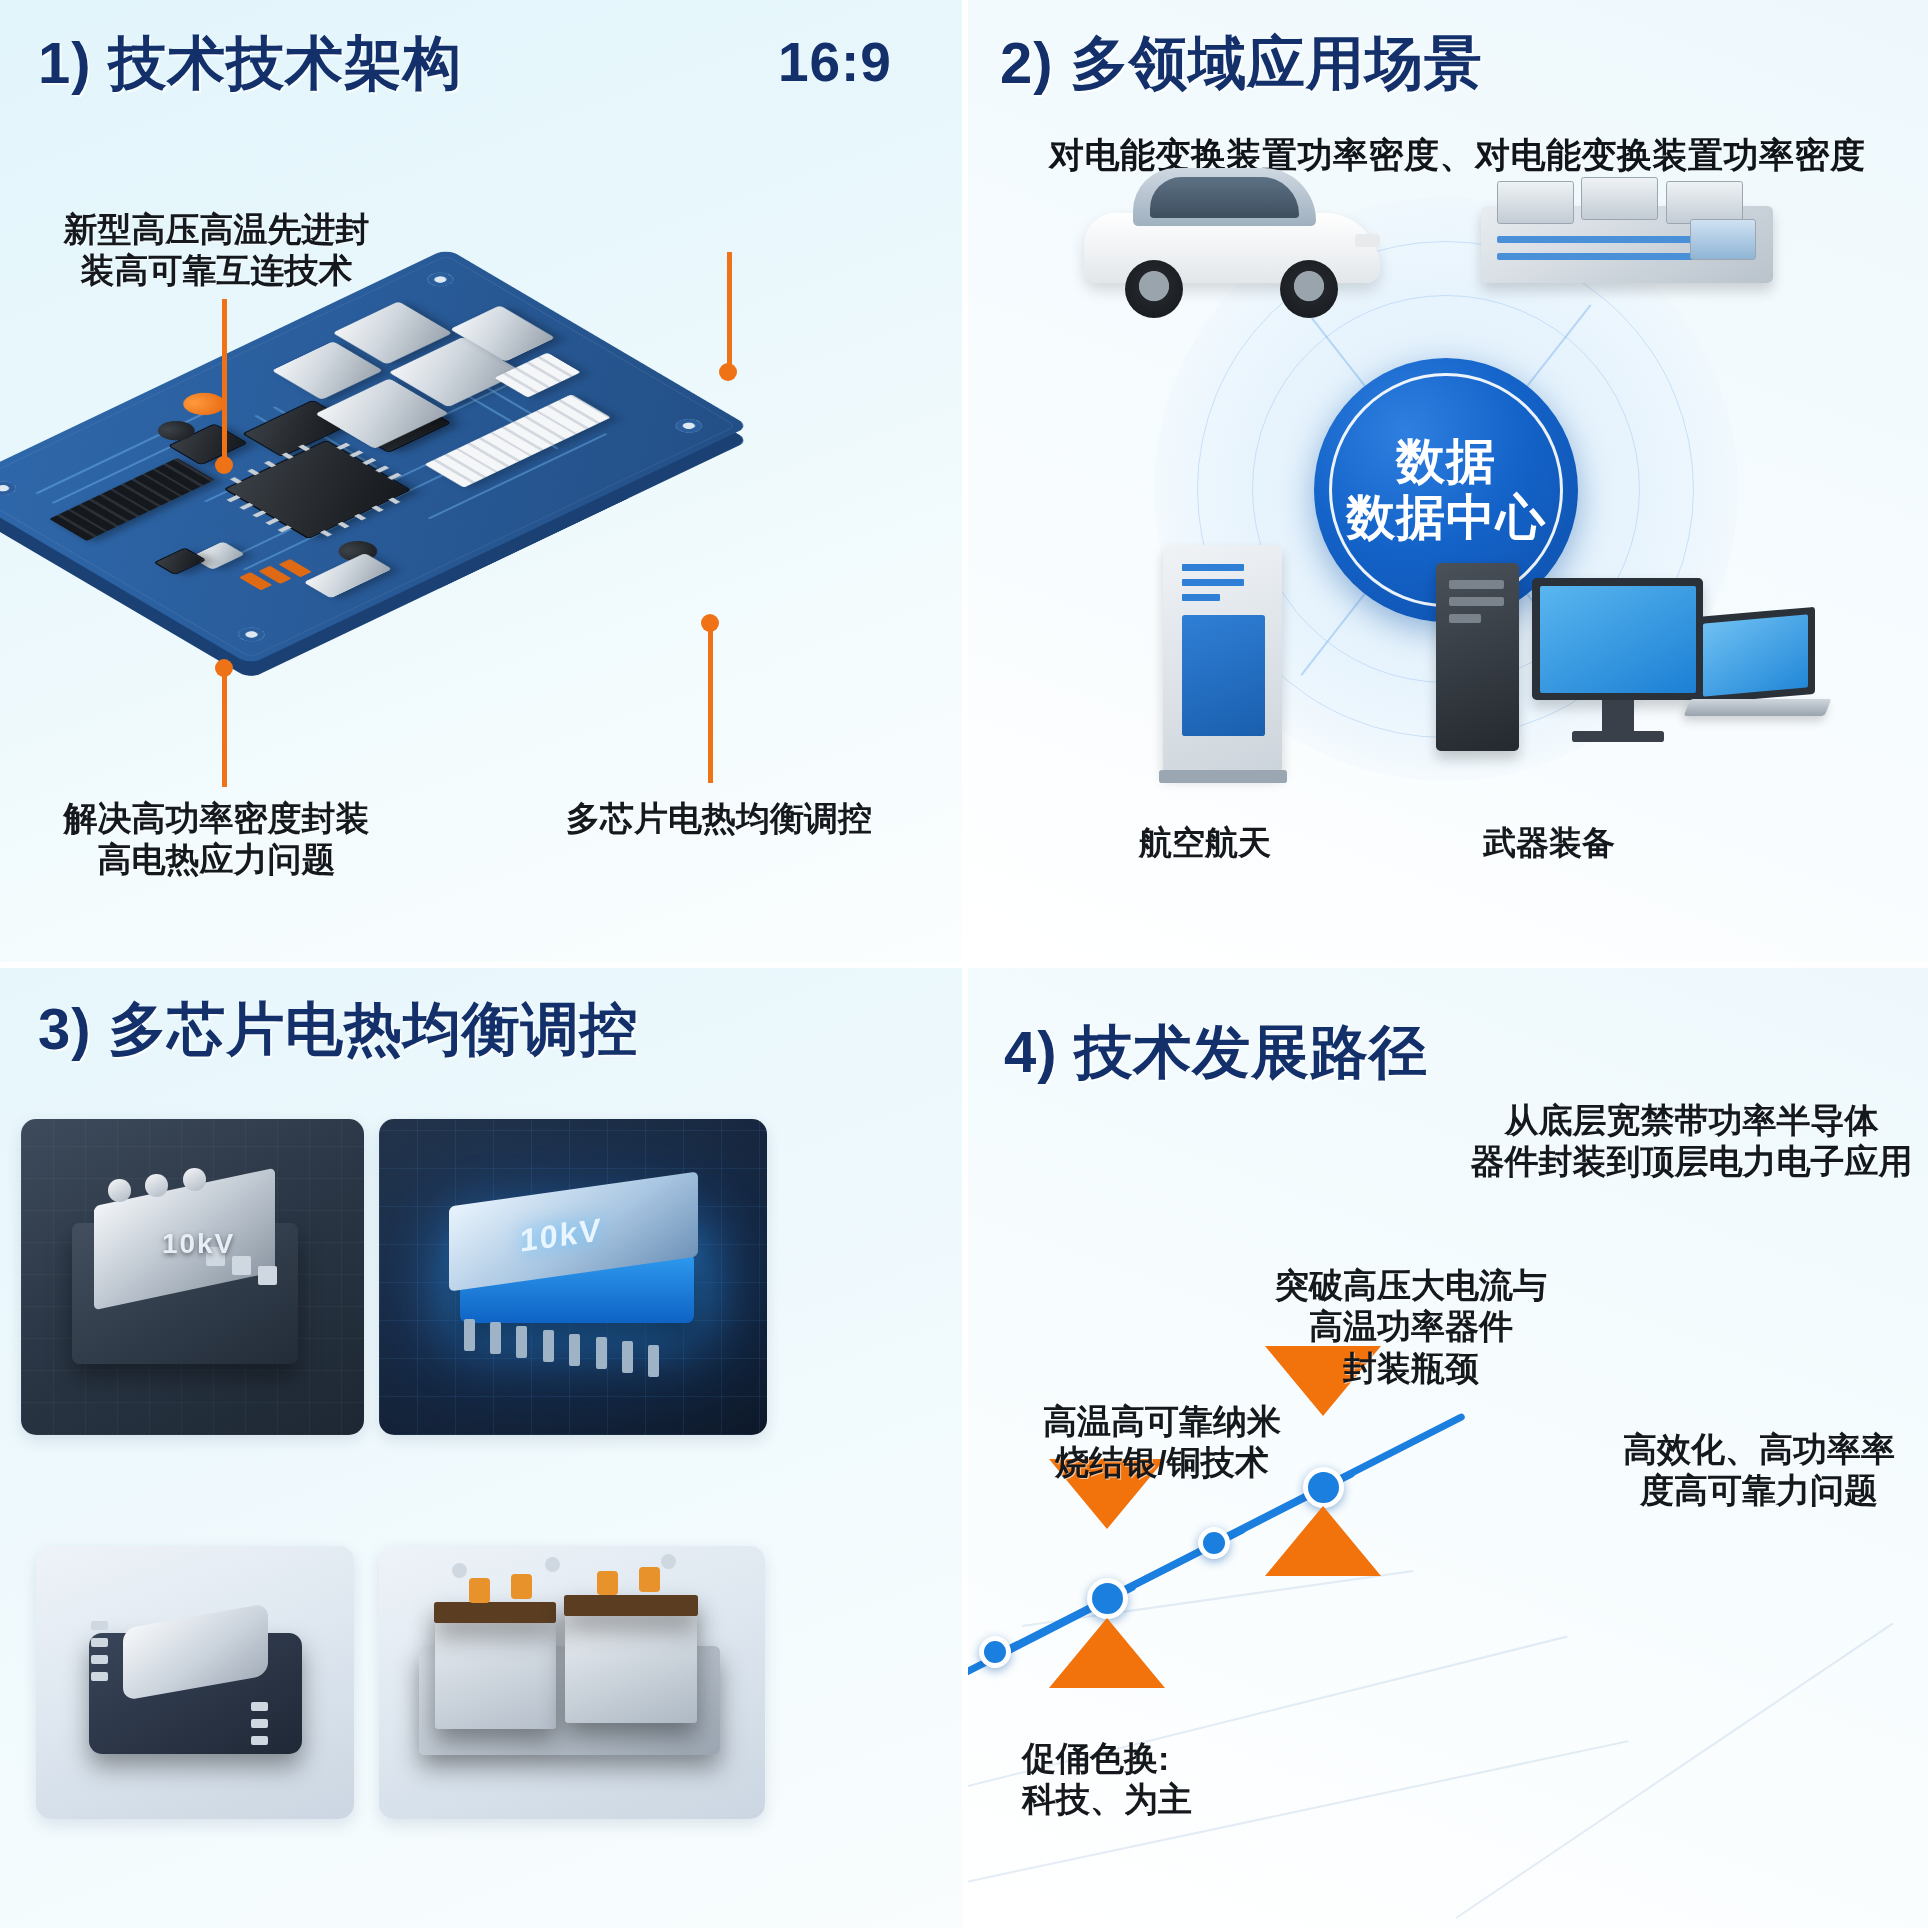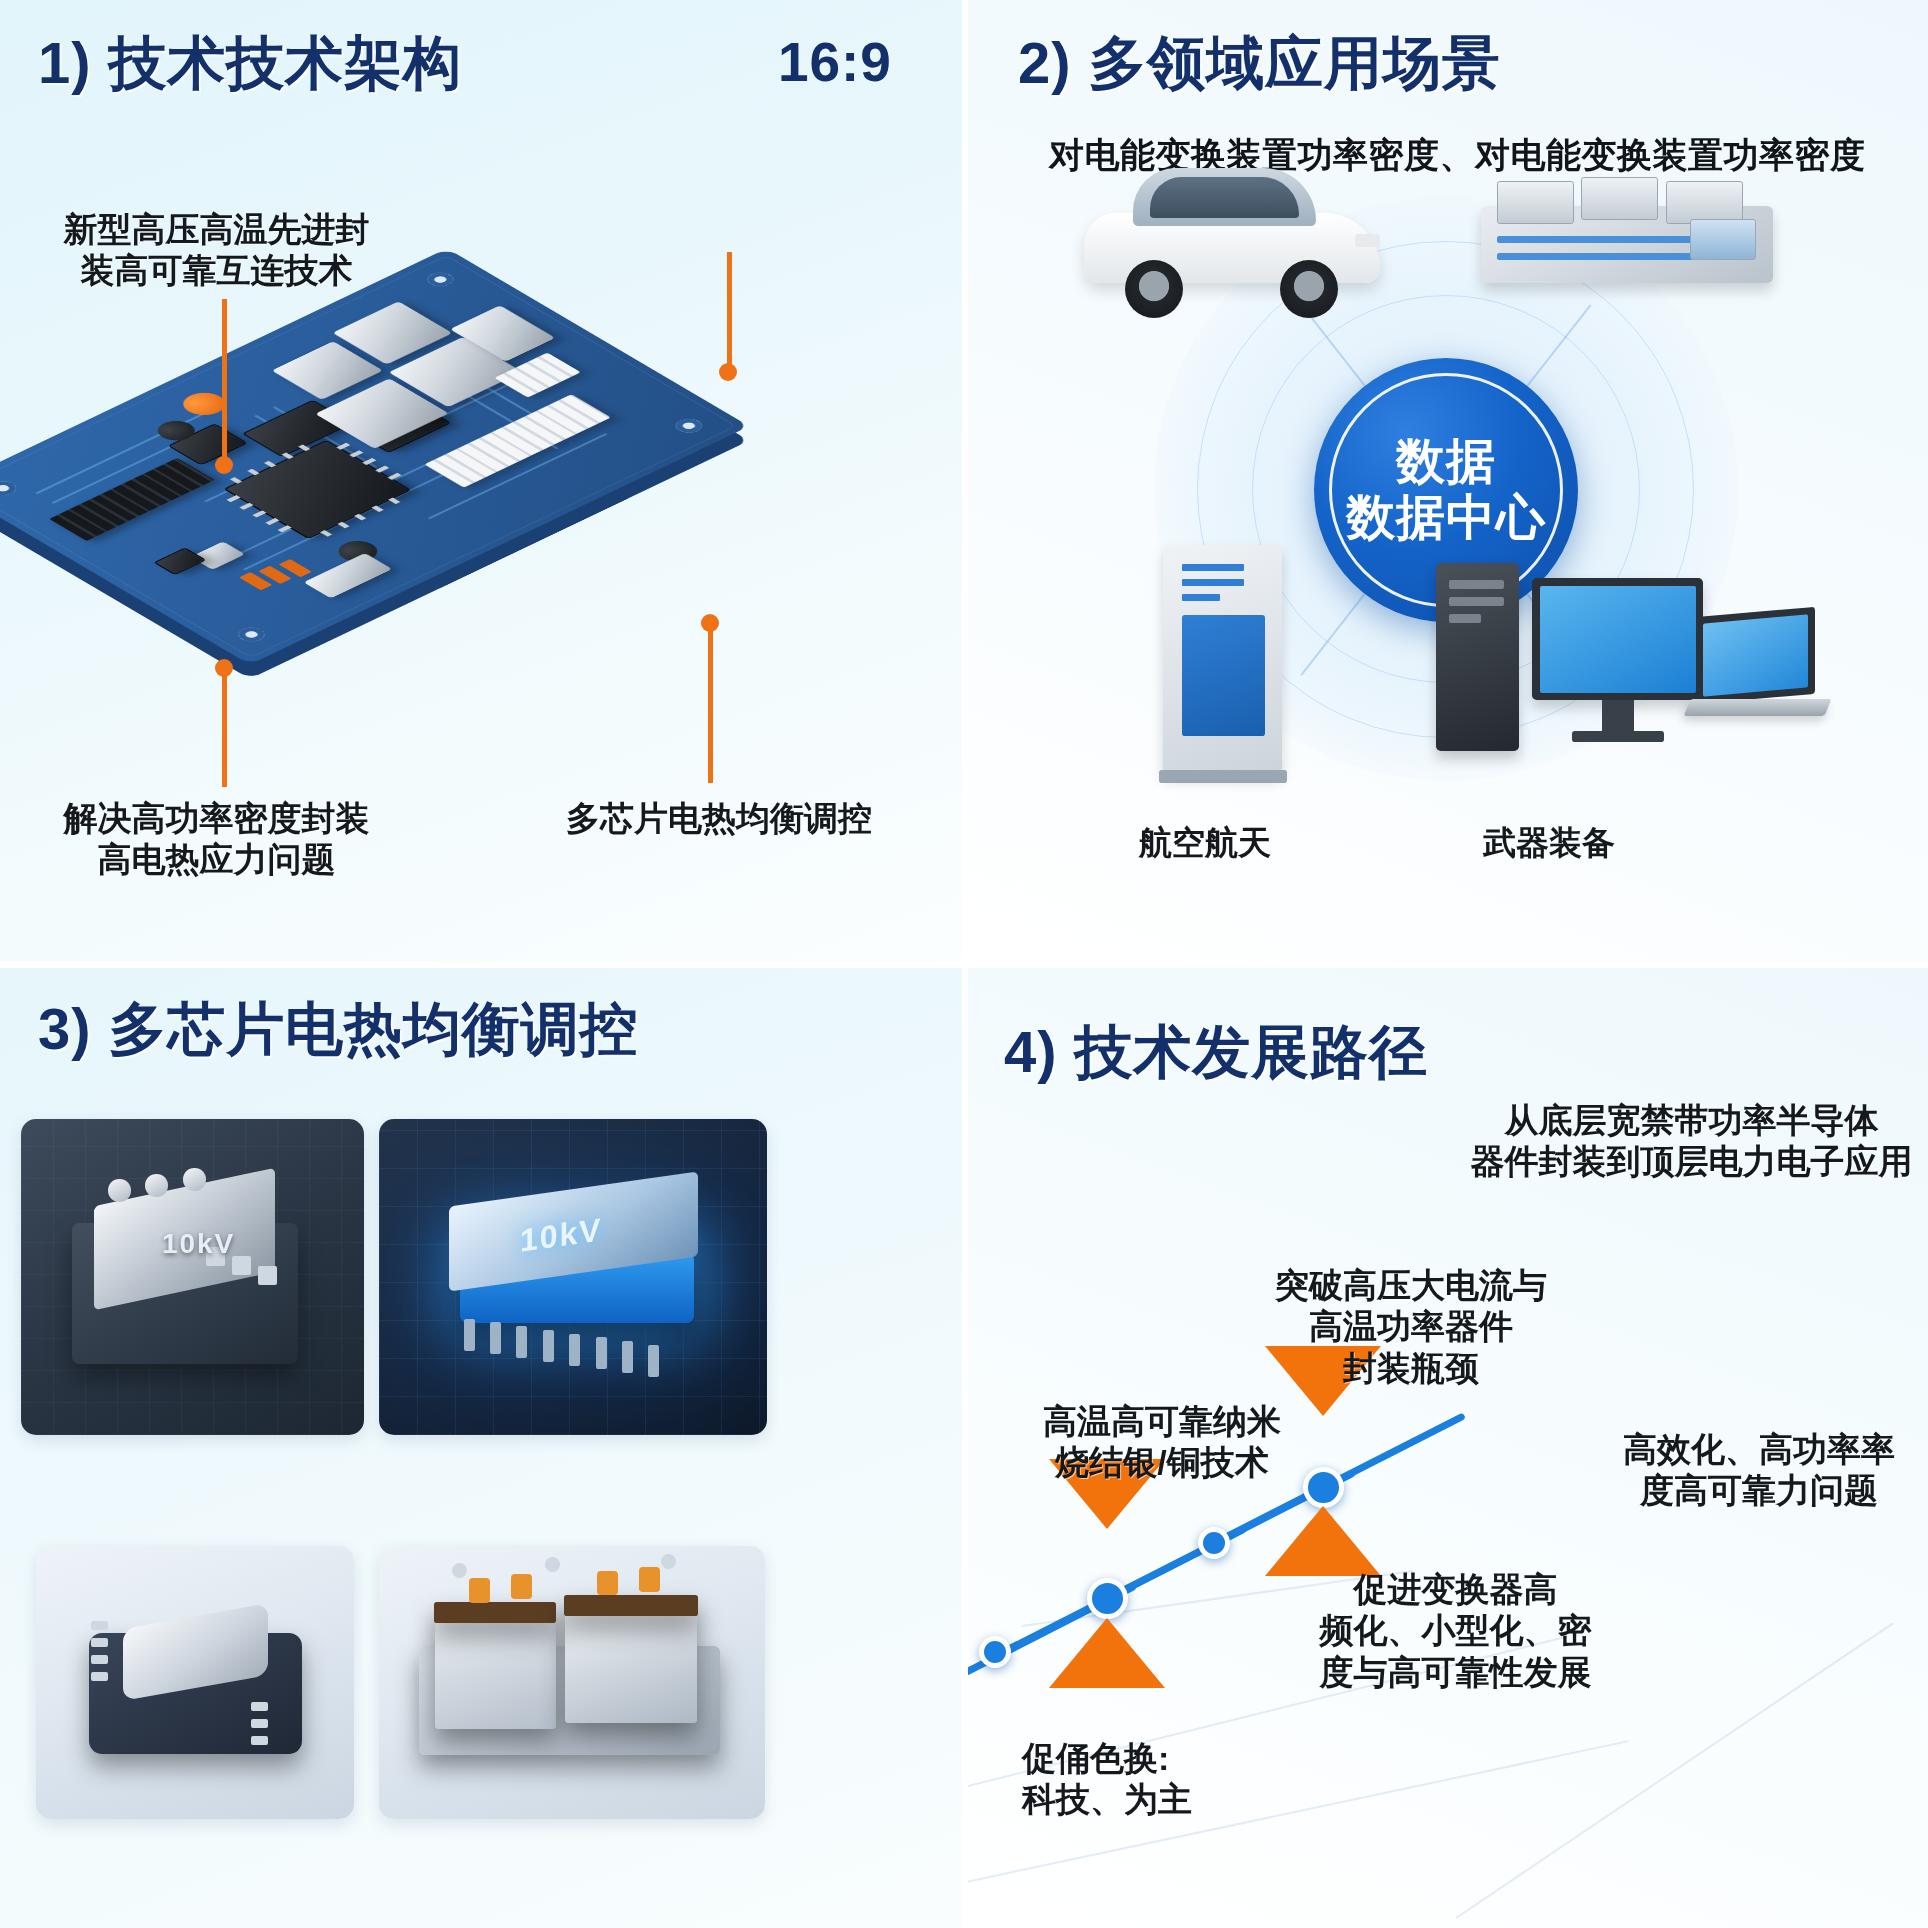--- a/index.html
+++ b/index.html
@@ -325,21 +325,21 @@
     <div class="leader" style="left:222px; top:672px; height:115px;"></div>
     <div class="dot" style="left:215px; top:659px;"></div>
 
     <div class="anno" style="left:552px; top:798px; width:320px;text-align:right;">多芯片电热均衡调控</div>
     <div class="leader" style="left:708px; top:627px; height:156px;"></div>
     <div class="dot" style="left:701px; top:614px;"></div>
   </div>
 
   <div class="quad" id="q2">
 
-    <div class="heading" style="left:52px; top:24.5px;">2) 多领域应用场景</div>
+    <div class="heading" style="left:34px; top:24.5px;">2) 多领域应用场景</div>
     <div class="subtitle" style="left:83px; top:132px;">对电能变换装置功率密度、对电能变换装置功率密度</div>
 
     <div id="hub">
 
       <div class="halo-fill" style="left:132px; top:56px; width:584px; height:584px;"></div>
       <div class="halo" style="left:175px; top:100px; width:497px; height:497px;"></div>
       <div class="halo" style="left:230px; top:154px; width:388px; height:388px;"></div>
 
       <div class="spoke" style="left:424px; top:348px; width:235px; transform:rotate(-128deg);"></div>
       <div class="spoke" style="left:424px; top:348px; width:235px; transform:rotate(-52deg);"></div>
@@ -516,23 +516,20 @@
     <div class="anno" style="left:252px; top:299px; width:386px; text-align:center;">突破高压大电流与
 高温功率器件
 封装瓶颈</div>
 
     <div class="anno" style="left:36px; top:435px; width:320px; text-align:center;">高温高可靠纳米
 烧结银/铜技术</div>
 
     <div class="anno" style="left:633px; top:463px; width:320px; text-align:center;">高效化、高功率率
 度高可靠力问题</div>
 
-    <div class="anno" style="left:292px; top:603px; width:395px; text-align:center;">促进变换器高
-频化、小型化、密
-度与高可靠性发展</div>
 
     <div class="anno" style="left:56px; top:772px; width:339px; text-align:left;">促俑色换:
 科技、为主</div>
   </div>
 
   <div class="gutter" id="gv"></div>
   <div class="gutter" id="gh"></div>
 </div>
 
 

